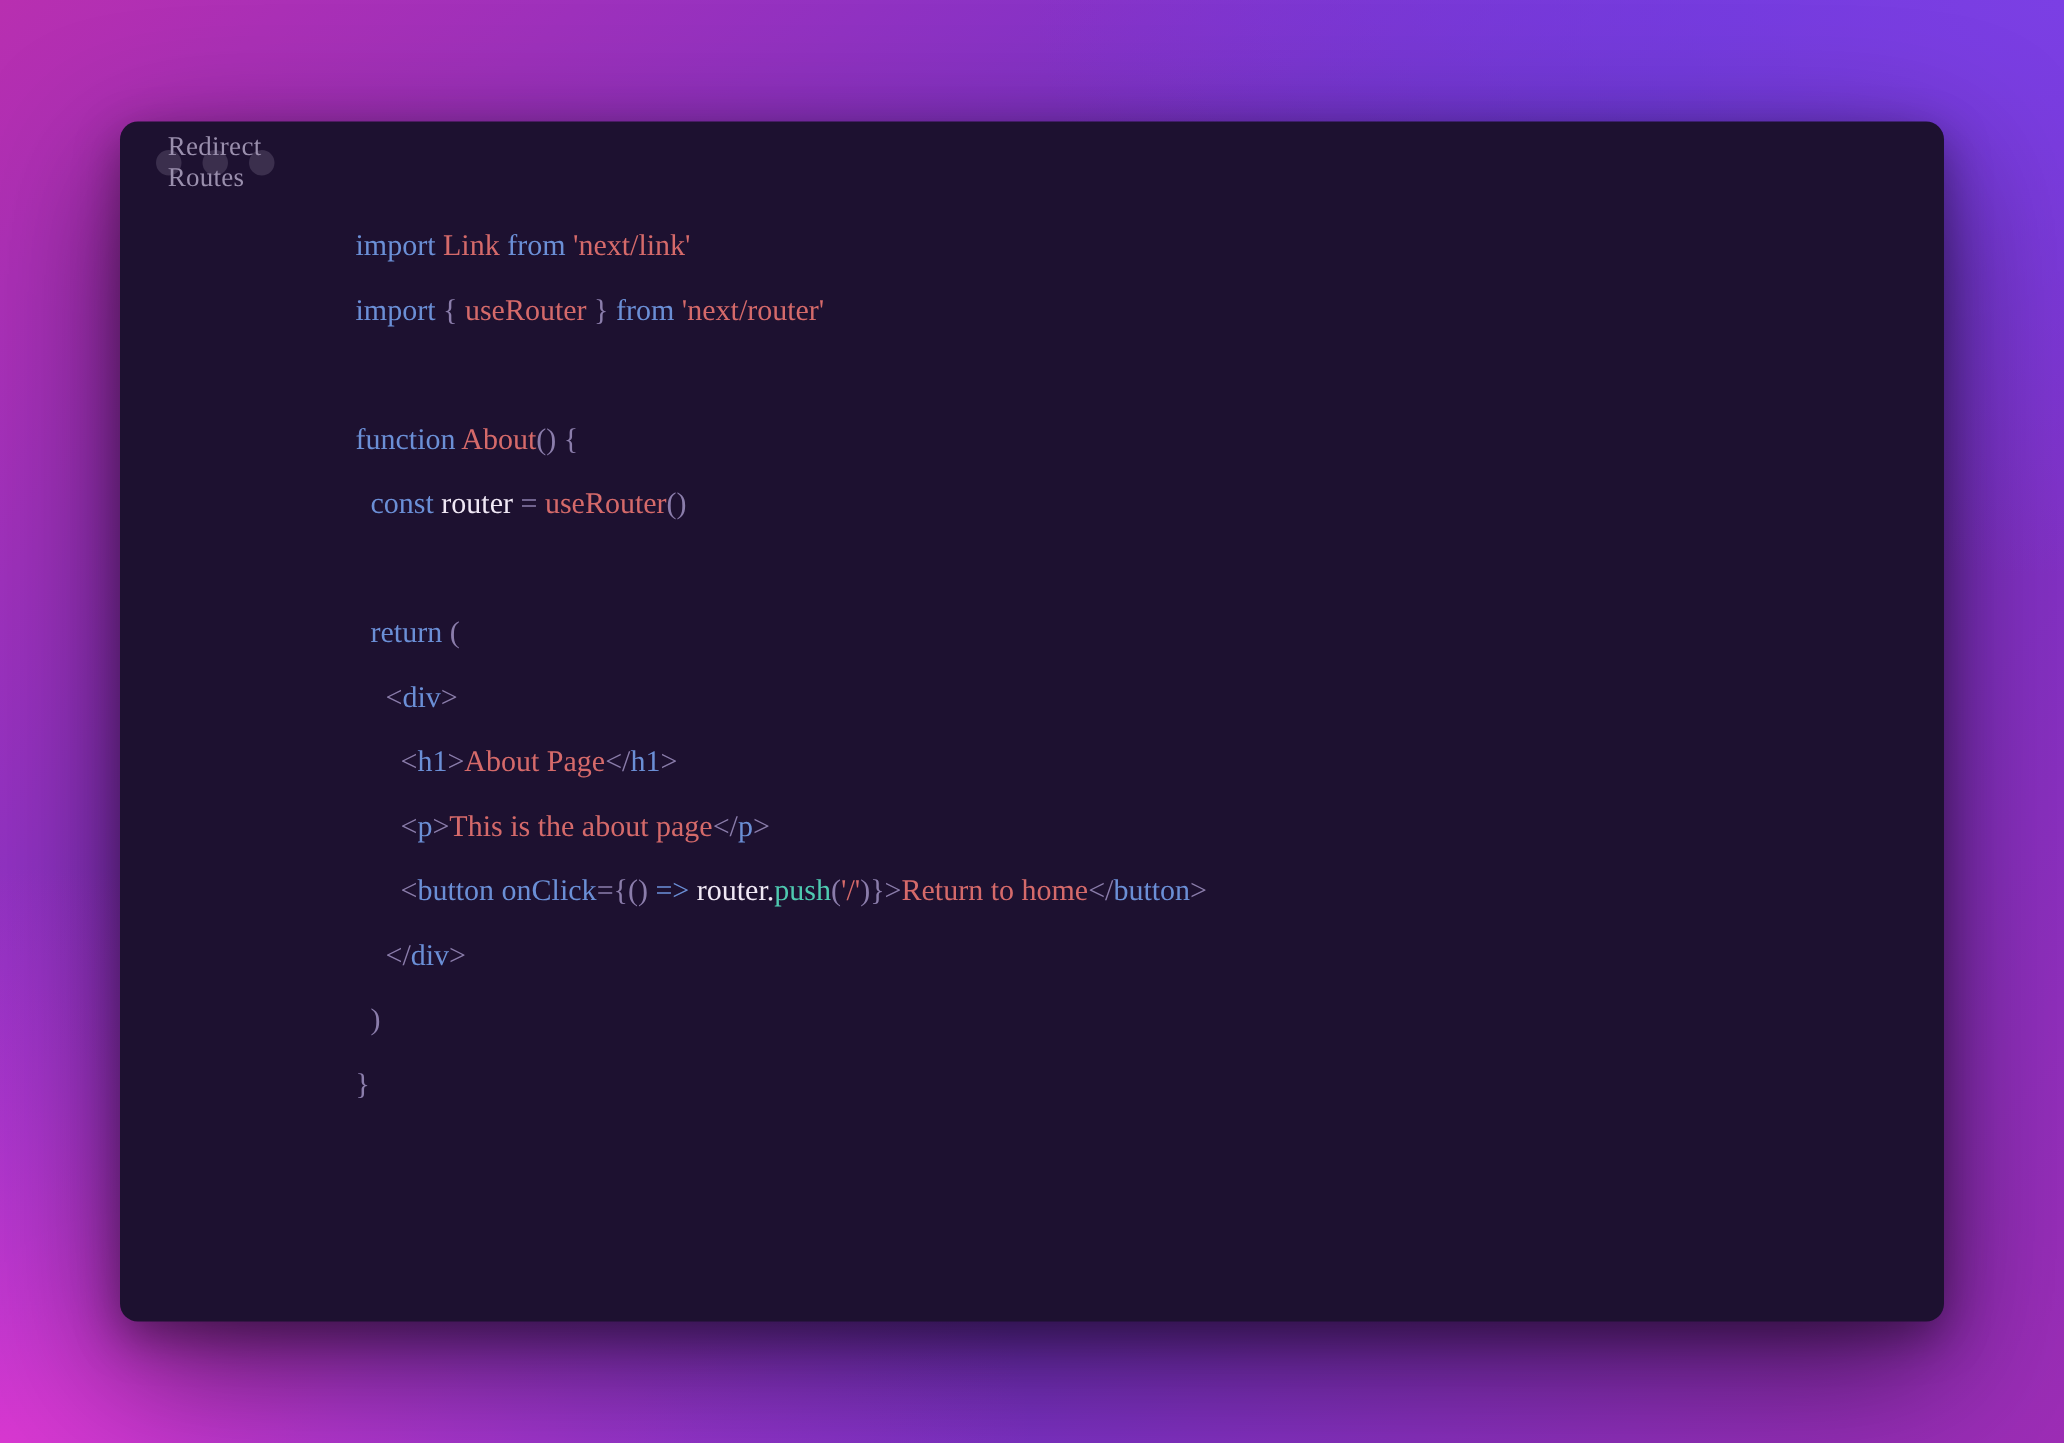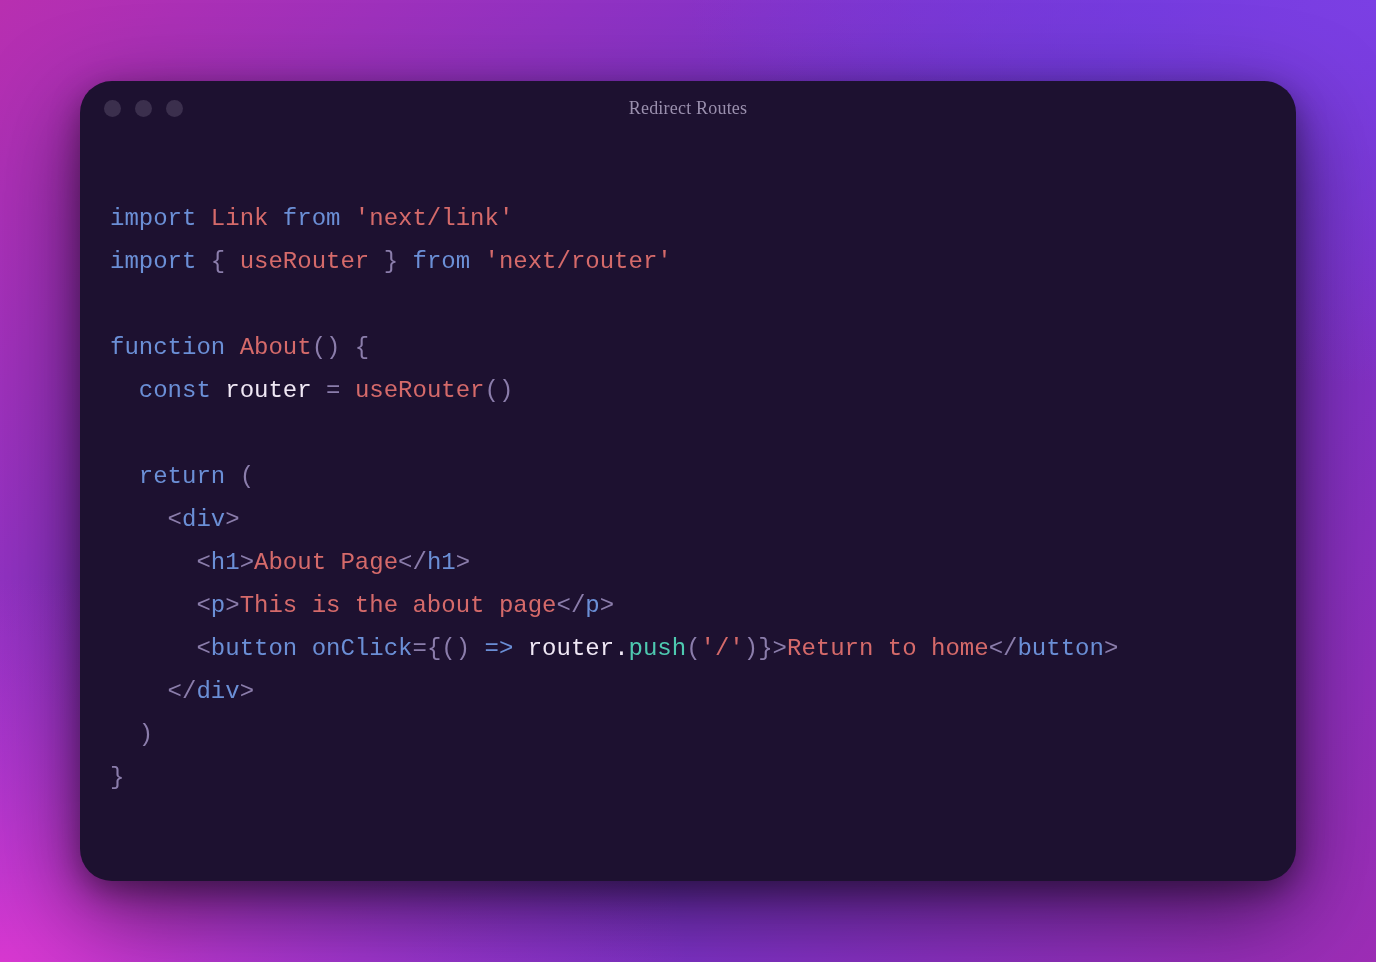--- a/index.html
+++ b/index.html
@@ -12,24 +12,23 @@
       display: flex;
       align-items: center;
       justify-content: center;
       font-family: -apple-system, BlinkMacSystemFont, "Segoe UI", Roboto, sans-serif;
       overflow: hidden;
     }
     .window {
       width: 1216px;
       height: 800px;
       background: #1d1130;
-      border-radius: 32px;
+      border-radius: 12px;
       box-shadow: 0 30px 90px rgba(0,0,0,0.55), 0 10px 30px rgba(0,0,0,0.35);
       display: flex;
-      flex-direction: column;
       overflow: hidden;
     }
     .titlebar {
       height: 54px;
       display: flex;
       align-items: center;
       padding: 0 24px;
       position: relative;
     }
     .traffic-lights {
@@ -47,22 +46,22 @@
       left: 50%;
       transform: translateX(-50%);
       color: #9a8fad;
       font-size: 18px;
       font-family: Georgia, 'Times New Roman', serif;
       letter-spacing: 0.2px;
     }
     .code-area {
       flex: 1;
       padding: 62px 30px 30px 30px;
-      font-family: Liberation Mono, monospace;
-      font-size: 24px;
+      font-family: Liberation Serif, serif;
+      font-size: 20px;
       line-height: 43px;
       color: #f0f0f0;
       white-space: pre-wrap;
       word-break: break-word;
     }
     .c-kw { color: #6b8fd6; }
     .c-var { color: #d56a6a; }
     .c-func { color: #d56a6a; }
     .c-str { color: #d56a6a; }
     .c-paren { color: #8b7dab; }

